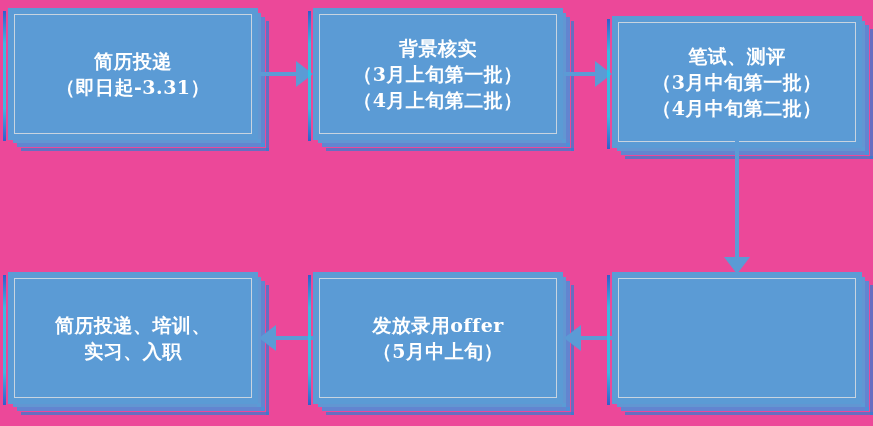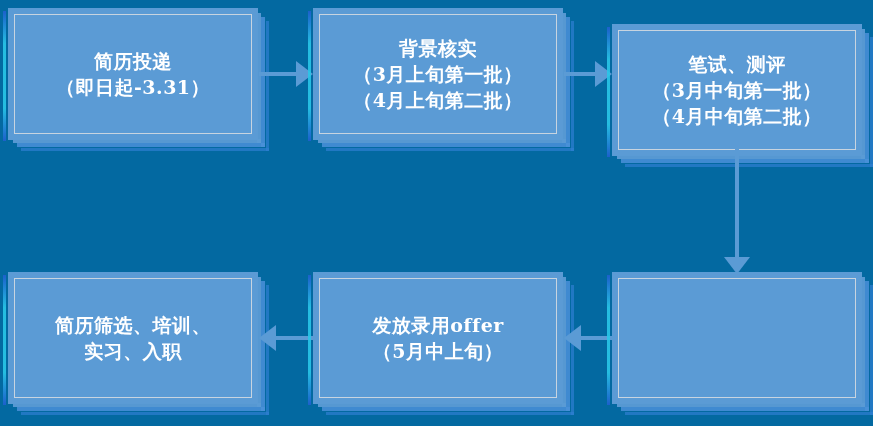--- a/index.html
+++ b/index.html
@@ -4,21 +4,21 @@
 <style>
   html, body {
     margin: 0;
     padding: 0;
     background: #000000;
   }
   #canvas {
     position: relative;
     width: 873px;
     height: 426px;
-    background: #0369a1;
+    background: #ec4899;
     overflow: hidden;
     font-family: "DejaVu Serif", serif;
   }
 
   
   .box {
     position: absolute;
     box-sizing: border-box;
     background: #5b9bd5;
     border: 1px solid #5b9bd5;
@@ -152,21 +152,21 @@
     <div class="label">背景核实
 （3月上旬第一批）
 （4月上旬第二批）</div>
   </div>
 
   <div class="arrow-h right" style="left:564px; top:61px; width:48px;">
     <span class="shaft"></span>
     <span class="head"></span>
   </div>
 
-  <div class="box" style="left:612px; top:24px; width:250px; height:132px;">
+  <div class="box" style="left:612px; top:16px; width:250px; height:132px;">
     <span class="lhi"></span>
     <span class="edge e1"></span>
     <span class="edge e2"></span>
     <span class="edge e3"></span>
     <span class="redge r1"></span>
     <span class="redge r2"></span>
     <span class="redge r3"></span>
     <span class="inset"></span>
     <div class="label">笔试、测评
 （3月中旬第一批）
@@ -180,21 +180,21 @@
 
   <div class="box" style="left:8px; top:272px; width:250px; height:132px;">
     <span class="lhi"></span>
     <span class="edge e1"></span>
     <span class="edge e2"></span>
     <span class="edge e3"></span>
     <span class="redge r1"></span>
     <span class="redge r2"></span>
     <span class="redge r3"></span>
     <span class="inset"></span>
-    <div class="label">简历筛选、培训、
+    <div class="label">简历投递、培训、
 实习、入职</div>
   </div>
 
   <div class="arrow-h left" style="left:259px; top:325px; width:54px;">
     <span class="shaft"></span>
     <span class="head"></span>
   </div>
 
   <div class="box" style="left:313px; top:272px; width:250px; height:132px;text-decoration:underline;">
     <span class="lhi"></span>

